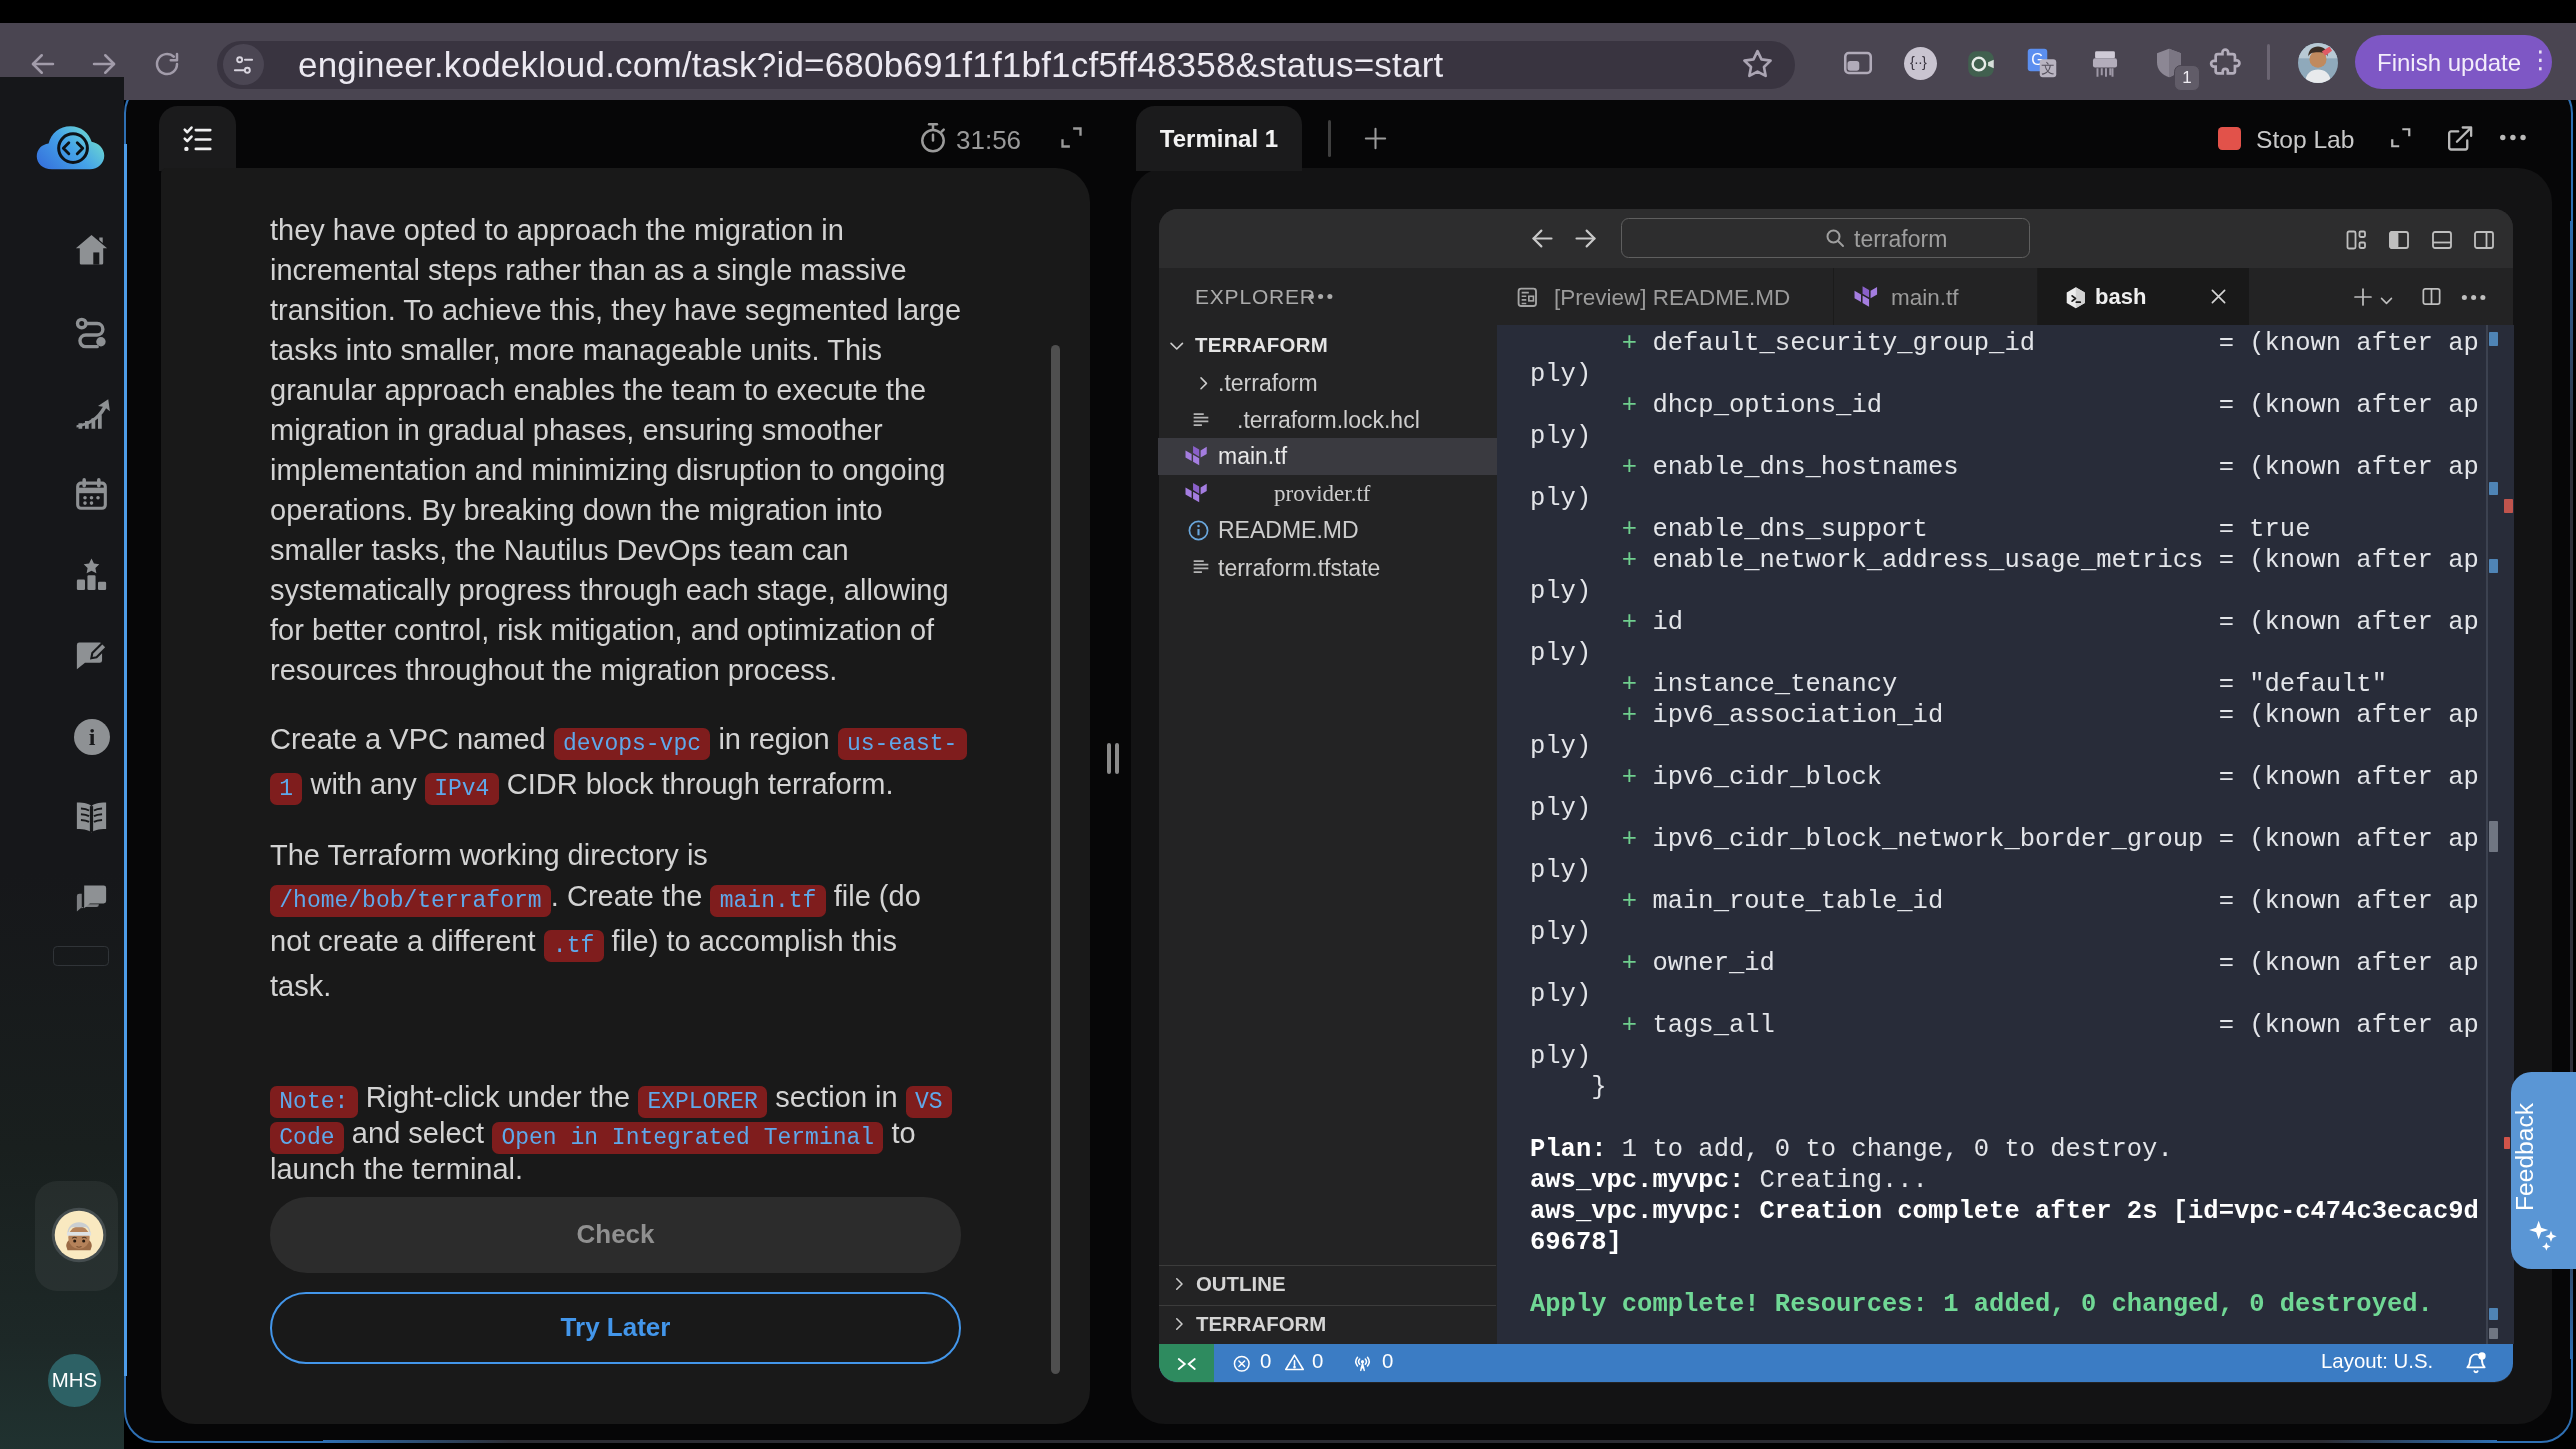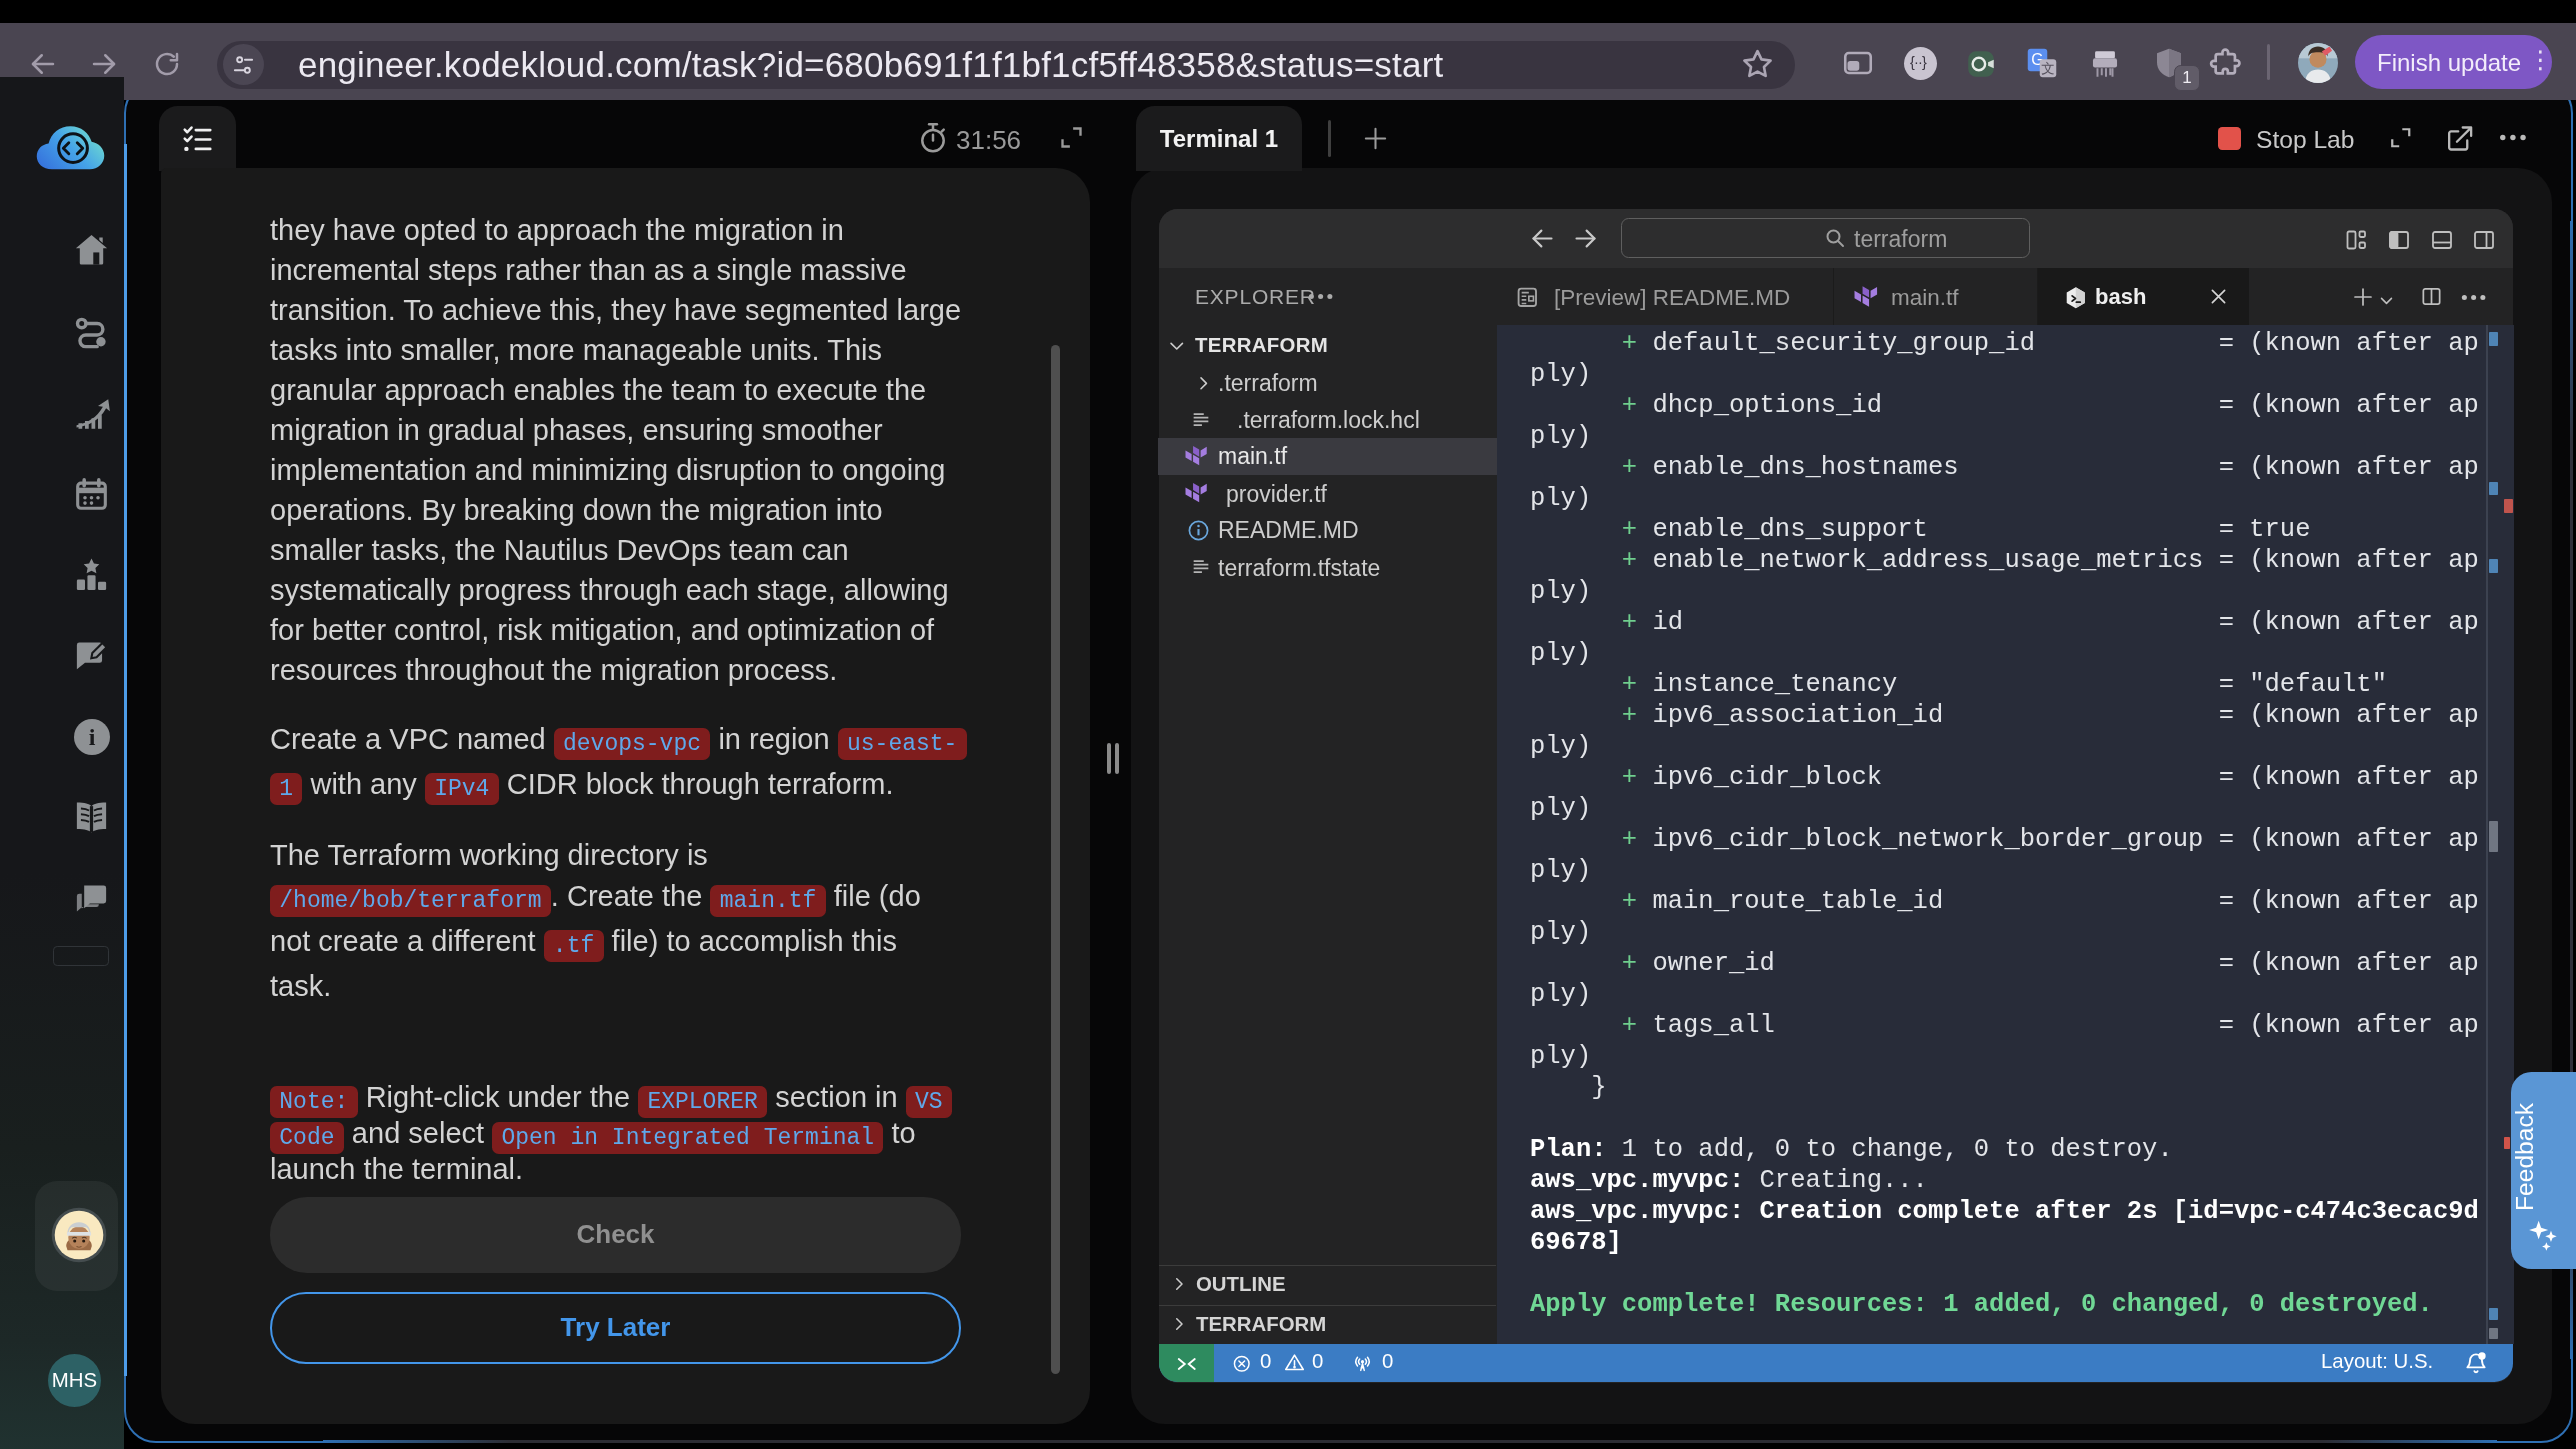--- a/index.html
+++ b/index.html
@@ -419,21 +419,21 @@
     <circle cx="12" cy="12" r="9.5"></circle>
     <path d="M12 10.5V17" stroke-width="2.2"></path>
     <circle cx="12" cy="7.3" r="1.3" fill="#6aa7dc" stroke="none"></circle>
   </svg>
 <svg class="abs" style="left:1190px;top:556px;" width="22" height="22" viewBox="0 0 24 24" fill="none" stroke="#b5b5b5" stroke-width="1.9">
     <path d="M4 5.5h11M4 9.5h16M4 13.5h16M4 17.5h9"></path>
   </svg>
 <div class="abs frow" style="top:370px; left:1218px;">.terraform</div>
 <div class="abs frow" style="top:407px; left:1218px;margin-left:19px;">.terraform.lock.hcl</div>
 <div class="abs frow" style="top:443px; left:1218px; color:#e8e8e8;">main.tf</div>
-<div class="abs frow" style="top:481px; left:1226px;">provider.tf</div>
+<div class="abs frow" style="top:481px; left:1274px;font-family:Liberation Serif, serif;">provider.tf</div>
 <div class="abs frow" style="top:517px; left:1218px;">README.MD</div>
 <div class="abs frow" style="top:555px; left:1218px;">terraform.tfstate</div>
 <div class="abs" style="left:1195px; top:334px; font-size:20.4px; font-weight:bold; letter-spacing:0.3px; color:#e5e5e5;">TERRAFORM</div>
 
 <div class="abs" id="outline-row"></div>
 <div class="abs" id="timeline-row"></div>
 <svg class="abs" style="left:1170px;top:1275px;" width="18" height="18" viewBox="0 0 24 24" fill="none" stroke="#cccccc" stroke-width="2.1" stroke-linecap="round" stroke-linejoin="round">
     <path d="M9 5l7 7-7 7"></path>
   </svg>
 <svg class="abs" style="left:1170px;top:1315px;" width="18" height="18" viewBox="0 0 24 24" fill="none" stroke="#cccccc" stroke-width="2.1" stroke-linecap="round" stroke-linejoin="round">

